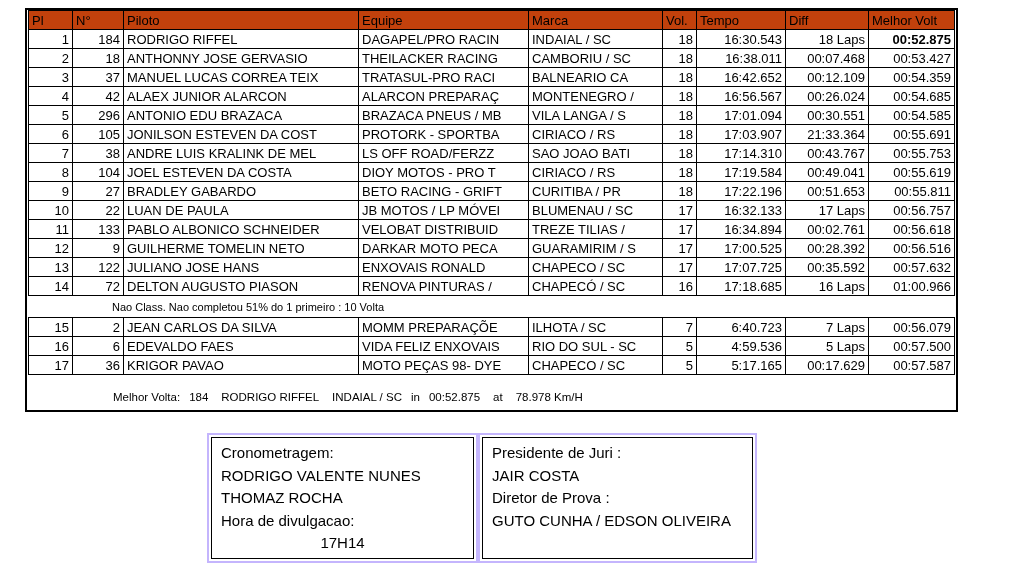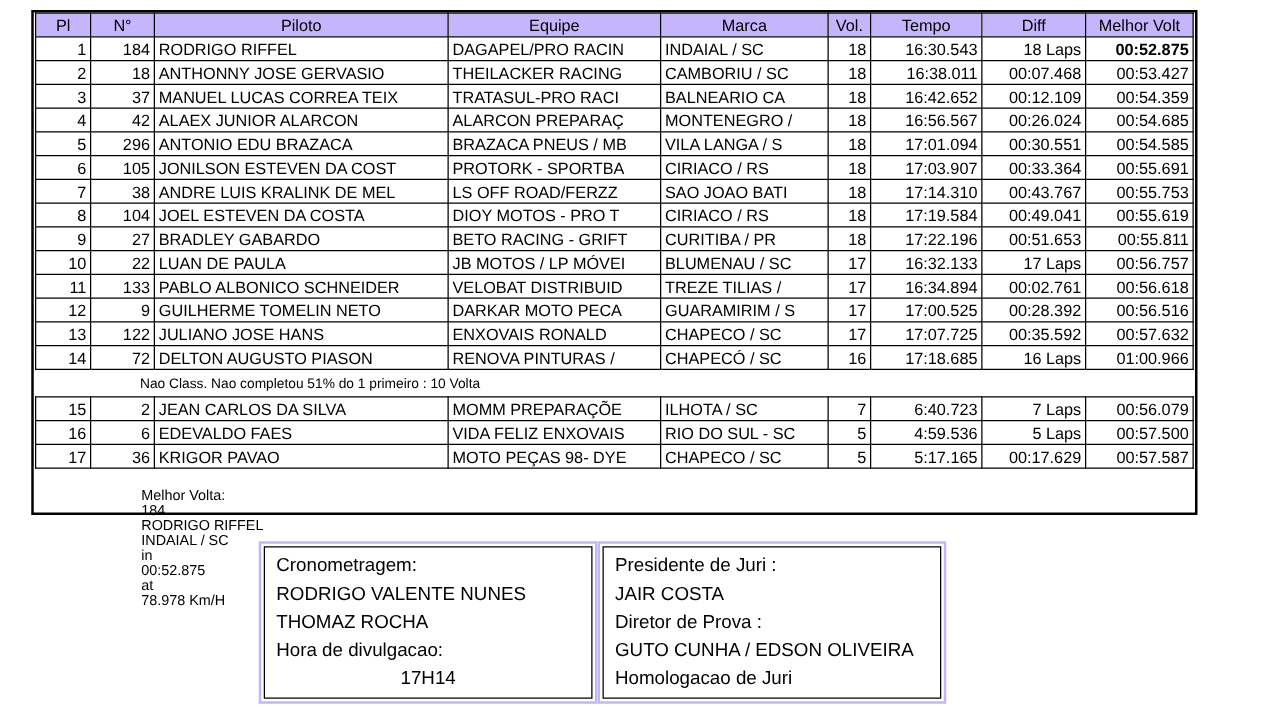--- a/index.html
+++ b/index.html
@@ -15,37 +15,37 @@
   table.results {
     border-collapse:collapse; table-layout:fixed; width:926px;
     position:absolute; left:1px;
   }
   table#main-results { top:0px; }
   table#unclassified-results { top:307px; }
   th, td {
     border:1px solid #000; font-size:13px; height:19px; line-height:17px;
     padding:0 3px; overflow:hidden; white-space:nowrap; font-weight:normal;
   }
-  th { background:#c4b5fd; text-align:center; }
+  th { background:#c2410c; text-align:left; }
   td.bold { font-weight:bold; }
   
   col.c1{width:44px;} col.c2{width:51px;} col.c3{width:235px;}
   col.c4{width:170px;} col.c5{width:134px;} col.c6{width:34px;}
   col.c7{width:89px;} col.c8{width:83px;} col.c9{width:86px;}
   
   td:nth-child(1), td:nth-child(2), td:nth-child(6),
   td:nth-child(7), td:nth-child(8), td:nth-child(9) { text-align:right; }
   td:nth-child(3), td:nth-child(4), td:nth-child(5) { text-align:left; }
   .note-band {
     position:absolute; left:1px; top:287px; width:926px; height:20px;
     font-size:11px; line-height:20px; padding-left:84px; white-space:nowrap;
   }
   .bestlap-line {
     position:absolute; left:86px; top:381px; font-size:11.5px;
-    white-space:nowrap; display:flex; gap:0;flex-direction:column;
+    white-space:nowrap; display:flex; gap:0;
   }
   .bestlap-line span { margin-right:13px; }
   .bestlap-line span.tight { margin-right:9px; }
   .boxes {
     position:absolute; left:207px; top:433px; display:flex;
   }
   .box {
     border:2px solid #c4b5fd; padding:2px; height:130px; background:#fff;
   }
   .box.timing { width:271px; }
@@ -144,21 +144,21 @@
           <td>00:54.585</td>
         </tr>
         <tr>
           <td>6</td>
           <td>105</td>
           <td>JONILSON ESTEVEN DA COST</td>
           <td>PROTORK - SPORTBA</td>
           <td>CIRIACO / RS</td>
           <td>18</td>
           <td>17:03.907</td>
-          <td>00:33.364</td>
+          <td>21:33.364</td>
           <td>00:55.691</td>
         </tr>
         <tr>
           <td>7</td>
           <td>38</td>
           <td>ANDRE LUIS KRALINK DE MEL</td>
           <td>LS OFF ROAD/FERZZ</td>
           <td>SAO JOAO BATI</td>
           <td>18</td>
           <td>17:14.310</td>
@@ -321,17 +321,16 @@
       <div class="line center">17H14</div>
     </div>
   </div>
   <div class="box jury">
     <div class="box-inner">
       <div>
           <div class="line">Presidente de Juri :</div>
           <div class="line">JAIR COSTA</div>
           <div class="line">Diretor de Prova :</div>
           <div class="line">GUTO CUNHA / EDSON OLIVEIRA</div>
-          <div class="line">Homologacao de Juri</div>
         </div>
     </div>
   </div>
 </div>
 
 </body></html>

